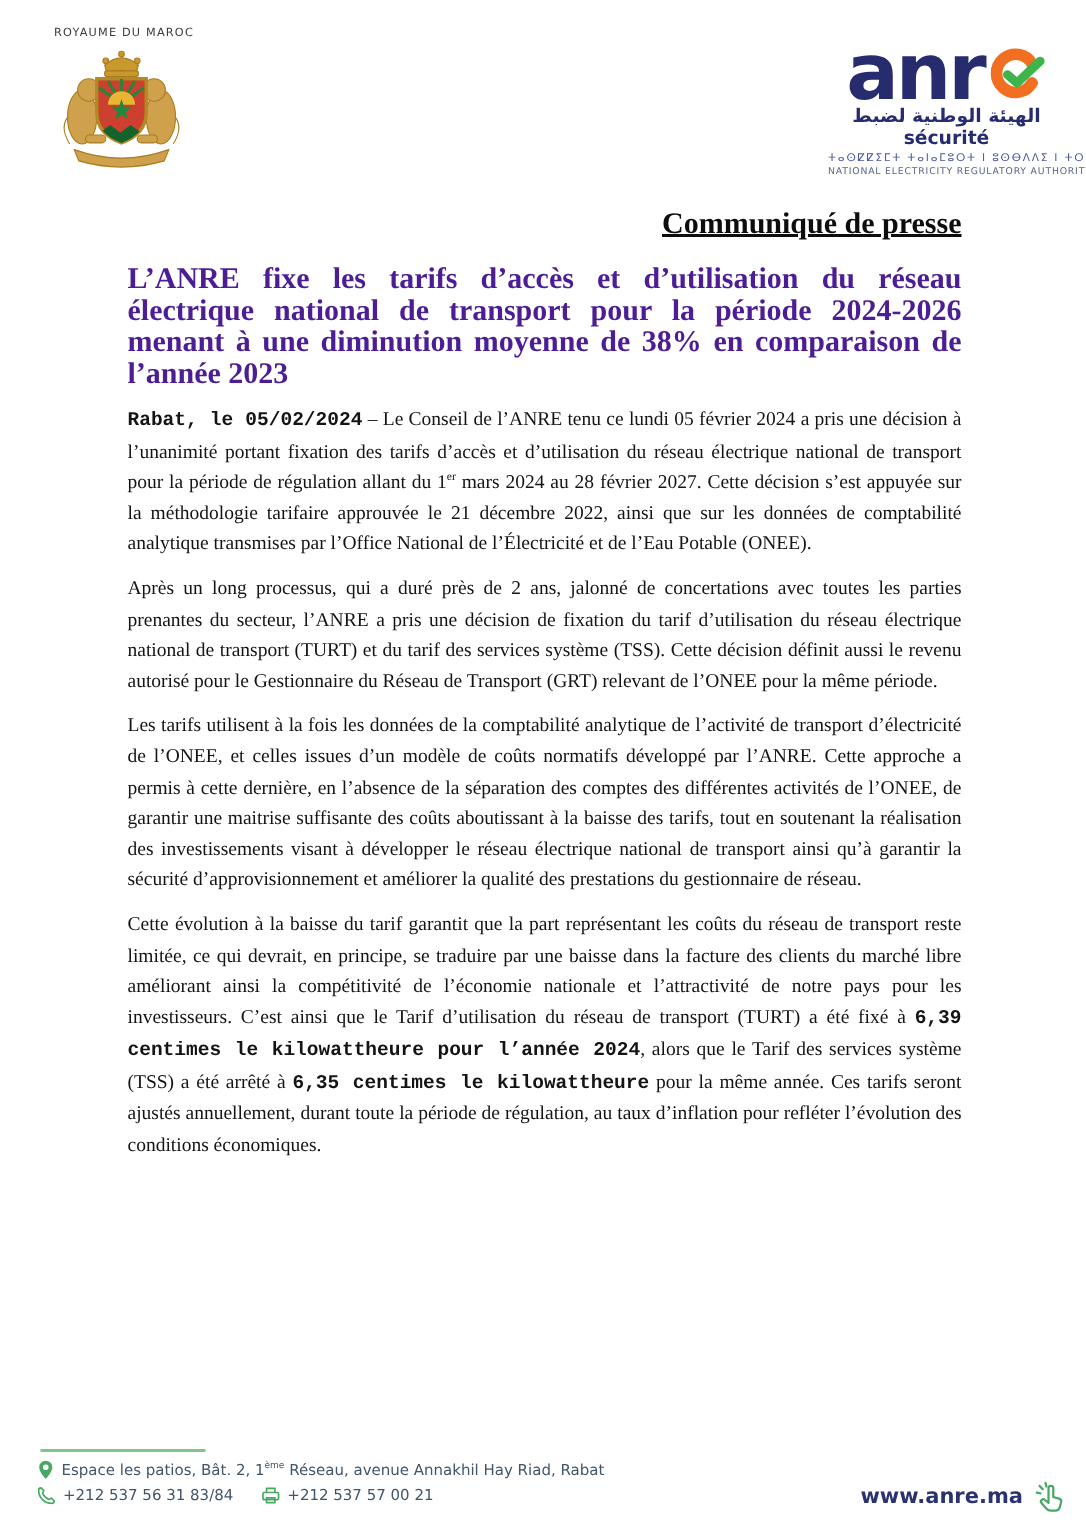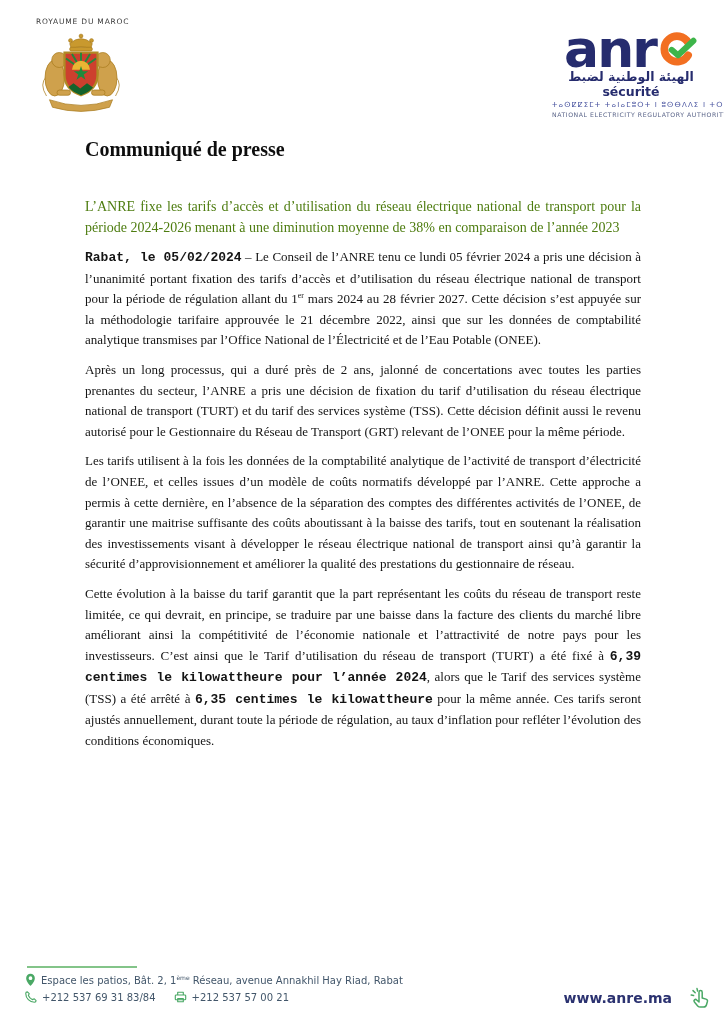--- a/index.html
+++ b/index.html
@@ -34,46 +34,46 @@
     color:#4a55a0; margin-top:2px; line-height:8px; white-space:nowrap;
   }
   .anre-english {
     font-family:"DejaVu Sans", sans-serif; font-size:6.2px; letter-spacing:.55px;
     color:#5a6488; margin-top:2px; line-height:7px; white-space:nowrap;
   }
 
   
   .main { position:absolute; top:138px; left:85px; width:556px; }
   .doc-title {
-    text-align:left; font-size:20px; font-weight:bold;
-    color:#0d0d0d; margin-bottom:35px;
+    text-align:right; font-size:20px; font-weight:bold;
+    text-decoration:underline; color:#0d0d0d; margin-bottom:15px;
   }
   .headline {
-    color:#4d7c0f; font-weight:normal; font-size:14px; line-height:21px;
+    color:#4c1d95; font-weight:bold; font-size:20px; line-height:21px;
     text-align:justify; margin-bottom:9px;
   }
   .body-par {
     font-size:13px; line-height:20.6px; text-align:justify; margin-bottom:9px;
     color:#141414;
   }
   .b { font-weight:bold;font-family:Liberation Mono, monospace; }
   sup { vertical-align:super; font-size:.6em; line-height:0; }
 
   
   .footer-rule { position:absolute; left:27px; top:966px; width:110px; height:2px; background:#83c489; }
   .footer-row {
     position:absolute; display:flex; align-items:center; gap:5px;
     font-family:"DejaVu Sans", sans-serif; font-size:10px; color:#42566a;
     white-space:nowrap;
   }
   .addr-row { left:25px; top:973px; }
   .contact-row { left:25px; top:991px; }
   .contact-gap { width:8px; }
   .website-row {
-    position:absolute; right:12px; top:986px; display:flex; align-items:center; gap:16px;
+    position:absolute; right:12px; top:986px; display:flex; align-items:center; gap:6px;
     cursor:pointer;
   }
   .website-text {
     font-family:"DejaVu Sans", sans-serif; font-size:14px; font-weight:bold; color:#2b3270;
   }
   .ico { flex:0 0 auto; display:block; }
 </style>
 </head>
 <body>
 
@@ -152,21 +152,21 @@
     <svg class="ico" width="11" height="14" viewBox="0 0 14 18" aria-hidden="true">
       <path d="M7 1 a5.6 5.6 0 0 1 5.6 5.6 C12.6 11 7 16.5 7 16.5 S1.4 11 1.4 6.6 A5.6 5.6 0 0 1 7 1 Z M7 9 a2.4 2.4 0 1 0 0 -4.8 a2.4 2.4 0 0 0 0 4.8 Z" fill="#4aa865" fill-rule="evenodd"></path>
     </svg>
     <span><span>Espace les patios, Bât. 2, 1</span><sup>ème</sup><span> Réseau, avenue Annakhil Hay Riad, Rabat</span></span>
   </div>
 
   <div class="footer-row contact-row">
     <svg class="ico" width="12" height="12" viewBox="0 0 16 16" aria-hidden="true">
       <path d="M3.2 1.2 L5.6 3.6 L4.5 6 C5.5 8.3 7.7 10.5 10 11.5 L12.4 10.4 L14.8 12.8 C14.8 14 13.8 15 12.6 15 C6.2 15 1 9.8 1 3.4 C1 2.2 2 1.2 3.2 1.2 Z" fill="none" stroke="#4aa865" stroke-width="1.5" stroke-linejoin="round"></path>
     </svg>
-    <span>+212 537 69 31 83/84</span>
+    <span>+212 537 56 31 83/84</span>
     <span class="contact-gap"></span>
     <svg class="ico" width="13" height="12" viewBox="0 0 16 15" aria-hidden="true">
       <g fill="none" stroke="#4aa865" stroke-width="1.4" stroke-linejoin="round">
         <rect x="1.5" y="5" width="13" height="6" rx="1"></rect>
         <path d="M4.5 5 V1.5 h7 V5"></path>
         <path d="M4.5 9.5 h7 v4 h-7 Z"></path>
       </g>
     </svg>
     <span>+212 537 57 00 21</span>
   </div>

